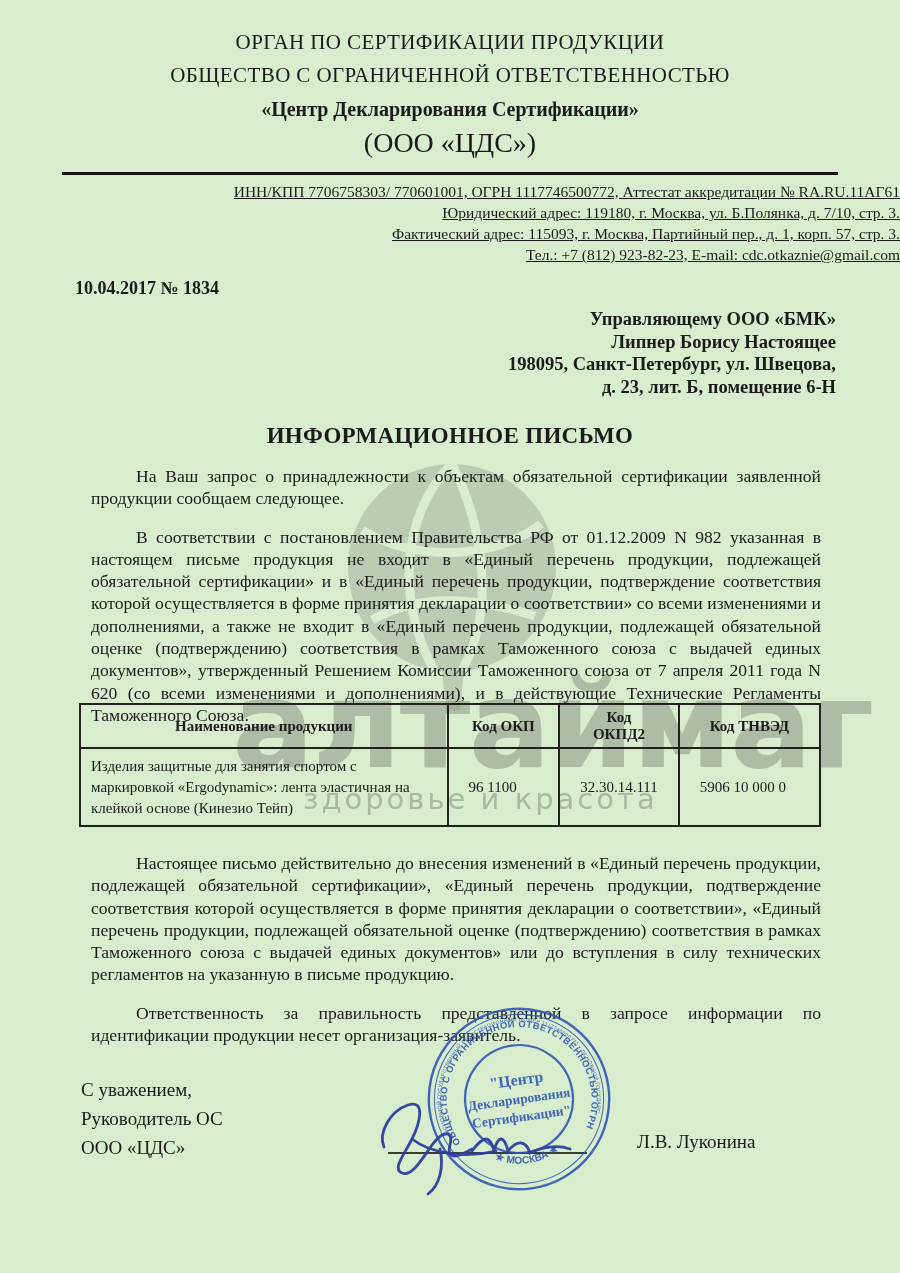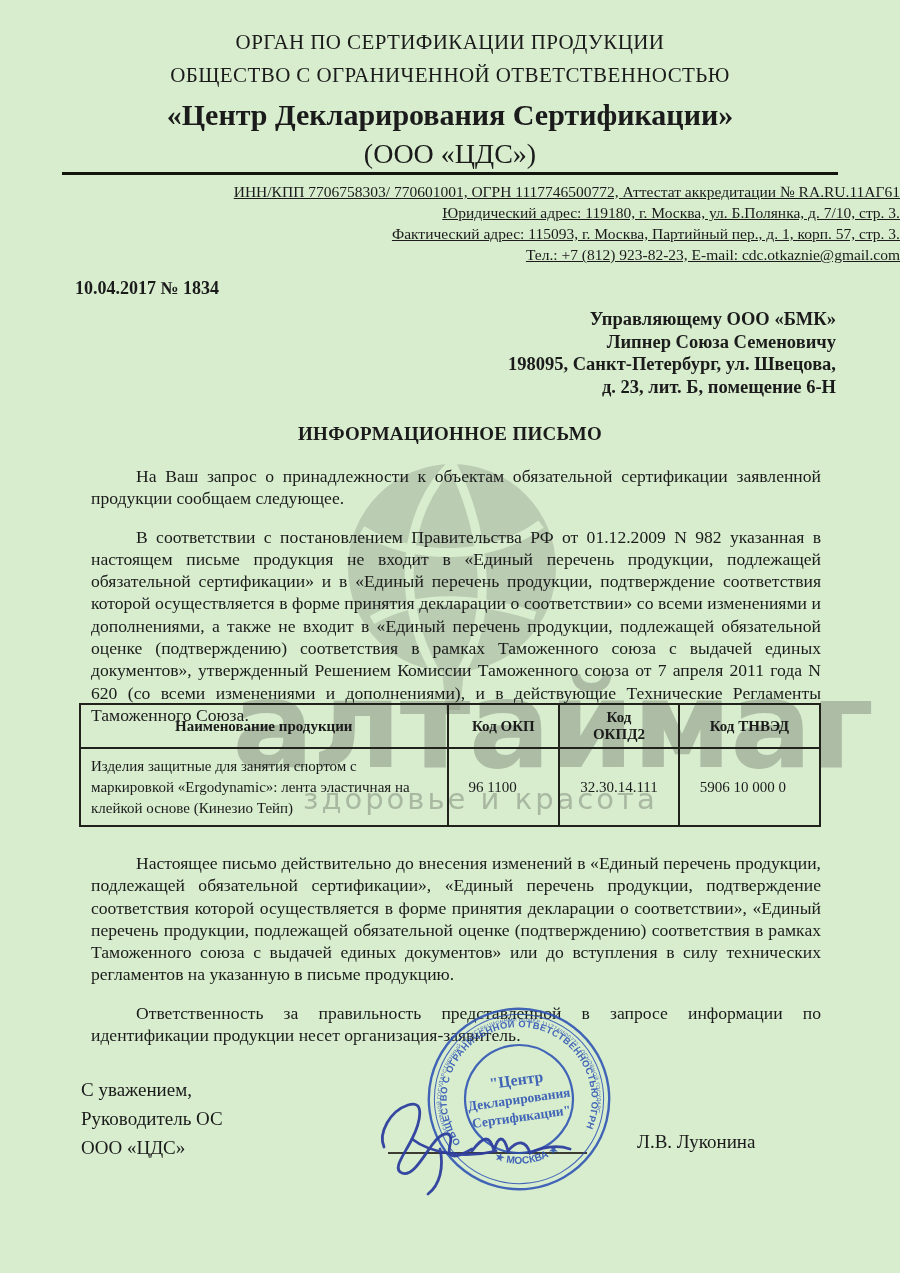--- a/index.html
+++ b/index.html
@@ -17,32 +17,32 @@
   }
   .wm-tagline{
     left:303px; top:782px; font-family:"DejaVu Sans", sans-serif;
     font-size:29px; letter-spacing:3px; color:rgba(139,149,131,0.60);
     white-space:nowrap;
   }
   .wm-emblem{left:330px; top:448px;}
   
   .hdr{position:absolute; top:22px; left:0; right:0; text-align:center; z-index:1;}
   .hdr-l1,.hdr-l2{font-size:21px; font-weight:normal; margin:8px 0; letter-spacing:0.4px;}
-  .hdr-l3{font-size:30px; font-weight:bold; margin:10px 0 6px;}
+  .hdr-l3{font-size:20px; font-weight:bold; margin:10px 0 6px;}
   .hdr-l4{font-size:28px; font-weight:normal; margin:6px 0;}
   .rule{position:absolute; top:172px; left:62px; width:776px; height:3px; background:#15150f; z-index:1;}
   .contacts{position:absolute; top:181px; left:12px; right:0; text-align:right;
     font-size:15.5px; line-height:21px; z-index:1;text-decoration:underline;}
   
   .refnum{position:absolute; top:278px; left:75px; font-size:18px; font-weight:bold; z-index:1;}
   .addressee{position:absolute; top:308px; right:64px; text-align:right;
     font-size:18.5px; font-weight:bold; line-height:22.5px; z-index:1;}
   
   .title{position:absolute; top:423px; left:0; right:0; text-align:center;
-    font-size:19px; font-weight:bold; letter-spacing:0.3px; z-index:1;}
+    font-size:23px; font-weight:bold; letter-spacing:0.3px; z-index:1;}
   .body-top{position:absolute; top:449px; left:75px; width:762px; z-index:1;}
   .body-bottom{position:absolute; top:836px; left:75px; width:762px; z-index:1;}
   .body-top p,.body-bottom p{
     margin:16px; font-size:17.6px; line-height:22.3px;
     text-align:justify; text-indent:45px;
   }
   
   .ptable{position:absolute; top:703px; left:79px; width:742px; border-collapse:collapse; z-index:1;}
   .ptable th,.ptable td{border:2px solid #22221c; font-size:15px; padding:3px 20px; background:transparent;}
   .ptable th{font-weight:bold; text-align:center; height:36px;}
@@ -86,21 +86,21 @@
   <div class="contacts">
     <div>ИНН/КПП  7706758303/ 770601001, ОГРН 1117746500772, Аттестат аккредитации № RA.RU.11АГ61</div>
     <div>Юридический адрес: 119180, г. Москва, ул. Б.Полянка, д. 7/10, стр. 3.</div>
     <div>Фактический адрес: 115093, г. Москва, Партийный пер., д. 1, корп. 57, стр. 3.</div>
     <div>Тел.: +7 (812) 923-82-23, E-mail: cdc.otkaznie@gmail.com</div>
   </div>
 
   <div class="refnum">10.04.2017 № 1834</div>
   <div class="addressee">
     <div>Управляющему ООО  «БМК»</div>
-    <div>Липнер Союза Семеновичу</div>
+    <div>Липнер Борису Настоящее</div>
     <div>198095, Санкт-Петербург, ул. Швецова,</div>
     <div>д. 23, лит. Б, помещение 6-Н</div>
   </div>
 
   <div class="title">ИНФОРМАЦИОННОЕ ПИСЬМО</div>
   <div class="body-top">
     <p>На Ваш запрос о принадлежности к объектам обязательной сертификации заявленной продукции сообщаем следующее.</p>
     <p>В соответствии с постановлением Правительства РФ от 01.12.2009 N 982 указанная в настоящем письме продукция не входит в «Единый перечень продукции, подлежащей обязательной сертификации» и в «Единый перечень продукции, подтверждение соответствия которой осуществляется в форме принятия декларации о соответствии» со всеми изменениями и дополнениями, а также не входит в «Единый перечень продукции, подлежащей обязательной оценке (подтверждению) соответствия в рамках Таможенного союза с выдачей единых документов», утвержденный Решением Комиссии Таможенного союза от 7 апреля 2011 года N 620 (со всеми изменениями и дополнениями), и в действующие Технические Регламенты Таможенного Союза.</p>
   </div>
 

